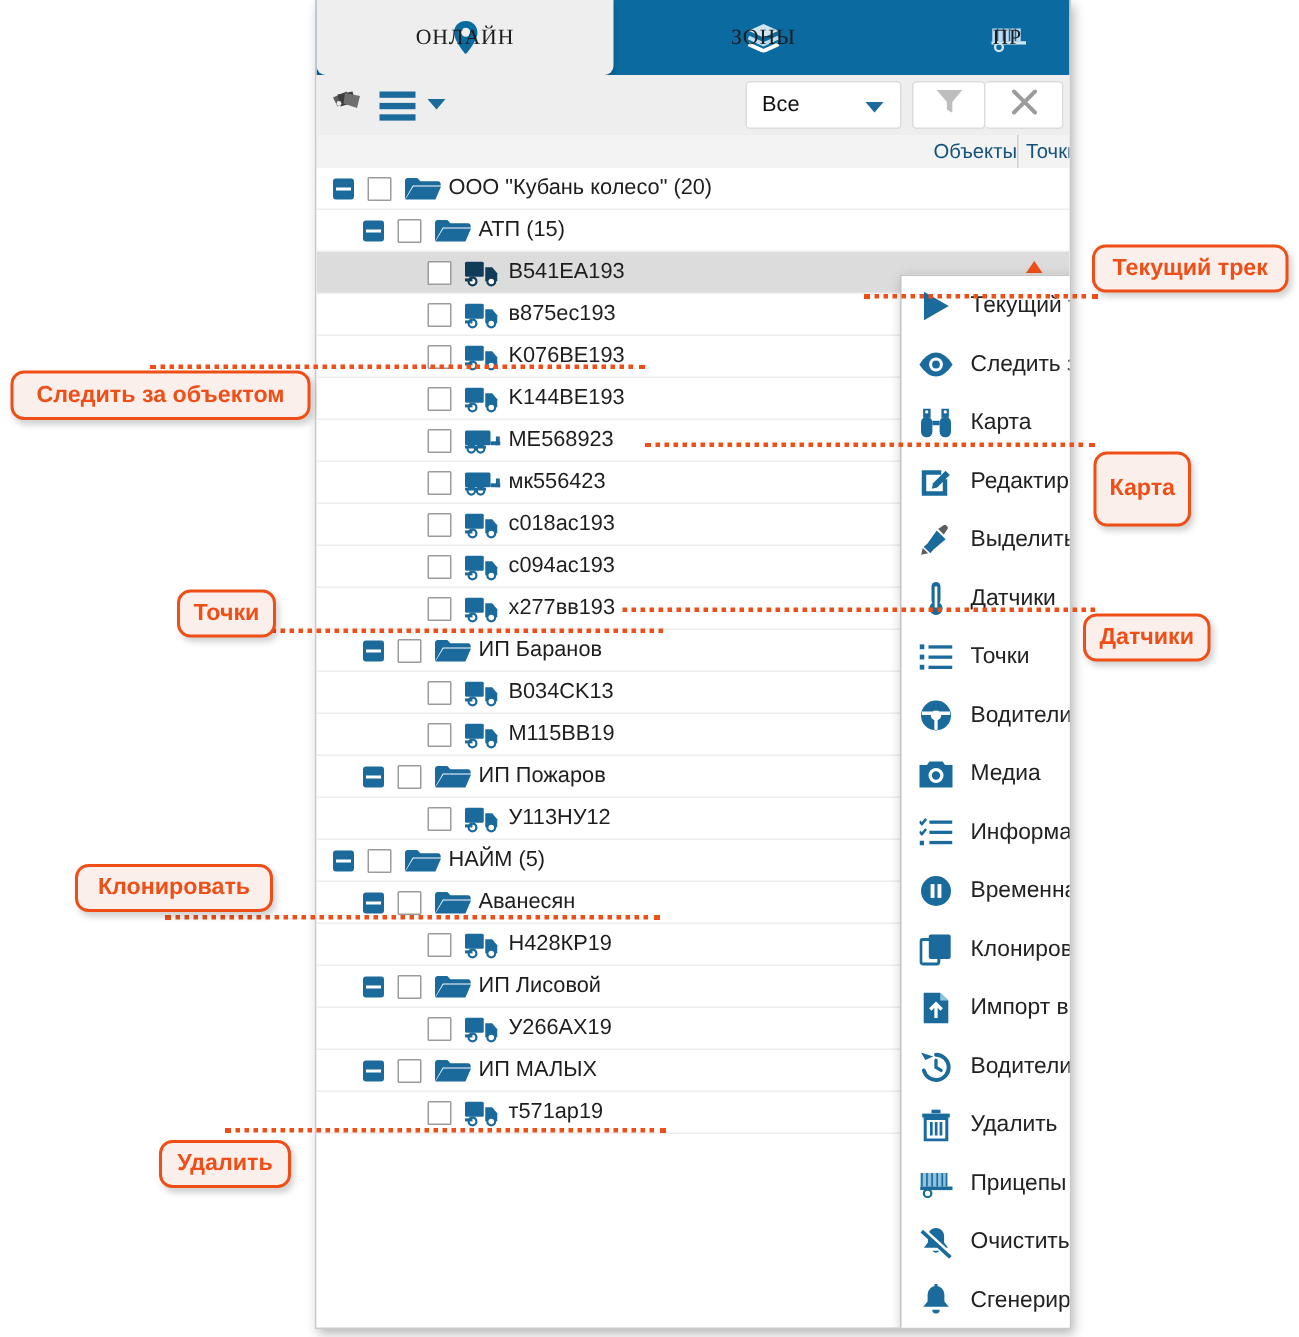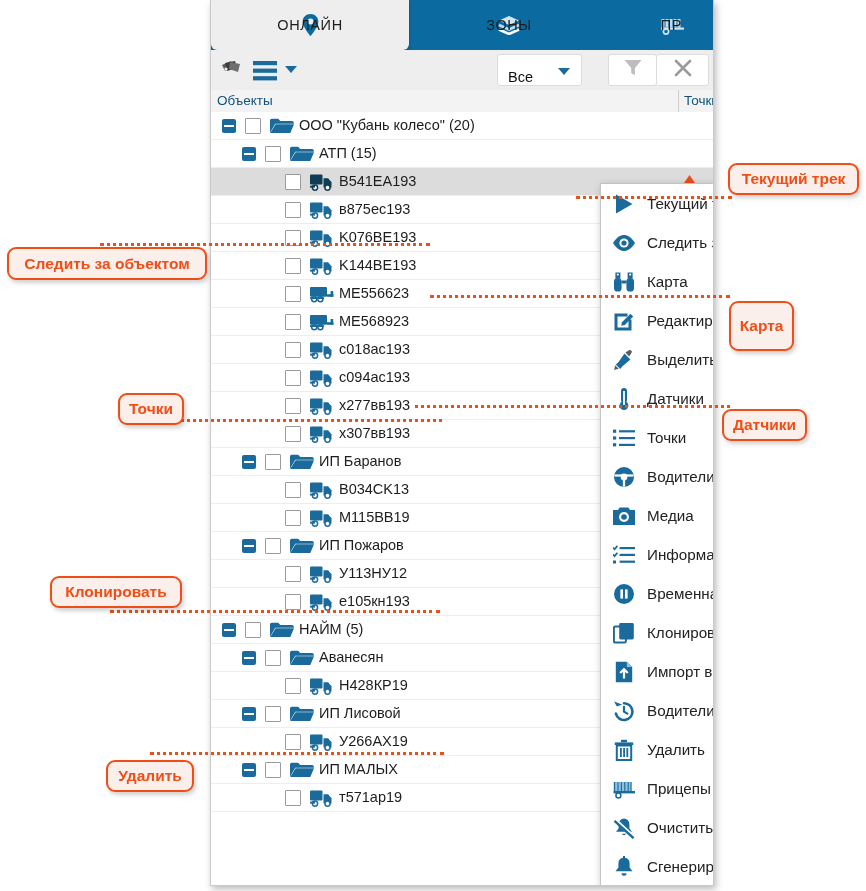--- a/index.html
+++ b/index.html
@@ -17,58 +17,58 @@
     overflow:hidden;
   }
   
   #tabbar{position:absolute;left:0;top:0;width:502px;height:50px;background:#0b6ba0;}
   .tab{
     position:absolute;top:0;height:50px;display:flex;align-items:center;
     justify-content:center;gap:9px;
     font-size:15.5px;letter-spacing:.6px;font-weight:400;
     color:#e8f2f8;cursor:pointer;box-sizing:border-box;
   }
-  .tab .tlabel{font-family:Liberation Sans, sans-serif;}
+  .tab .tlabel{font-family:Liberation Serif, serif;}
   .tab.active{
     background:#eeeeee;color:#0b6ba0;
     border-radius:0 0 6px 6px;
     box-shadow:0 2px 4px rgba(0,0,0,.20);
   }
   #tab-online{left:0px;width:198px;}
   #tab-zones{left:198px;width:200px;align-items:center;}
   #tab-trailers{left:398px;width:125px;}
   .tab svg{display:block;flex:0 0 auto;}
   
   #toolbar{position:absolute;left:0;top:50px;width:502px;height:40px;background:#eeeeee;
     border-bottom:1px solid #d6d6d6;}
   #palette-btn{position:absolute;left:7px;top:8px;width:26px;height:26px;cursor:pointer;}
   #menu-btn{position:absolute;left:41px;top:9px;width:26px;height:24px;cursor:pointer;}
   #menu-caret{position:absolute;left:74px;top:16px;width:0;height:0;
     border-left:6px solid transparent;border-right:6px solid transparent;
     border-top:7px solid #1a6b9c;cursor:pointer;}
   #filter-select{
-    position:absolute;left:286px;top:4px;width:85px;height:32px;
+    position:absolute;left:286px;top:4px;width:104px;height:32px;
     background:#ffffff;border:1px solid #dcdcdc;border-radius:3px;
-    display:flex;align-items:flex-end;cursor:pointer;box-sizing:border-box;
+    display:flex;align-items:center;cursor:pointer;box-sizing:border-box;
   }
   #filter-select .selval{font-size:14.5px;color:#111;margin-left:10px;}
   #filter-caret{position:absolute;right:11px;top:13px;width:0;height:0;
     border-left:6px solid transparent;border-right:6px solid transparent;
     border-top:7px solid #1a6b9c;}
   #funnel-btn{position:absolute;left:397px;top:4px;width:49px;height:32px;
     background:#fff;border:1px solid #dcdcdc;border-radius:3px;cursor:pointer;
     display:flex;align-items:center;justify-content:center;box-sizing:border-box;}
   #clear-btn{position:absolute;left:446px;top:4px;width:52px;height:32px;
     background:#fff;border:1px solid #dcdcdc;border-left:none;border-radius:3px;
     cursor:pointer;display:flex;align-items:center;justify-content:center;box-sizing:border-box;}
   
   #colheader{position:absolute;left:0;top:90px;width:502px;height:22px;
     background:#f3f3f3;border-bottom:1px solid #cfcfcf;}
   .colh{position:absolute;top:0;height:22px;line-height:22px;font-size:13.5px;color:#13527a;
-    box-sizing:border-box;}
+    box-sizing:border-box;text-align:right;}
   #colh-objects{left:0px;width:468px;padding-left:6px;border-right:1px solid #cfcfcf;}
   #colh-status{left:468px;width:34px;padding-left:5px;overflow:hidden;white-space:nowrap;}
   
   #tree{position:absolute;left:0;top:112px;width:502px;height:772px;background:#fff;overflow:hidden;}
   .trow{position:relative;height:28px;border-bottom:1px solid #ededed;
     display:flex;align-items:center;white-space:nowrap;box-sizing:border-box;cursor:pointer;}
   .trow.selected{background:#dcdcdc;}
   .exp{position:absolute;width:14px;height:14px;background:#1a6b9c;border-radius:2px;cursor:pointer;}
   .exp::after{content:"";position:absolute;left:2px;top:6px;width:10px;height:2px;background:#fff;}
   .cbx{position:absolute;width:16px;height:16px;border:1px solid #9b9b9b;background:#fff;
@@ -254,33 +254,33 @@
       <div class="trow d2">
         <span class="cbx"></span>
         <span class="ticon"><svg width="26" height="20" viewBox="0 0 26 20">
             <rect x="1" y="3" width="17" height="9.8" rx="1" fill="#1a6b9c"></rect>
             <rect x="18" y="10.2" width="6.5" height="2.6" fill="#1a6b9c"></rect>
             <rect x="21.6" y="7" width="2.6" height="5.8" fill="#1a6b9c"></rect>
             <circle cx="5.2" cy="15.2" r="2.5" fill="#fff" stroke="#1a6b9c" stroke-width="1.5"></circle>
             <circle cx="11.4" cy="15.2" r="2.5" fill="#fff" stroke="#1a6b9c" stroke-width="1.5"></circle>
             <rect x="1" y="13.2" width="14" height="1.8" fill="#1a6b9c"></rect>
           </svg></span>
-        <span class="tlabel">ME556623</span>
+        <span class="tlabel">ME568923</span>
       </div>
       <div class="trow d2">
         <span class="cbx"></span>
         <span class="ticon"><svg width="26" height="20" viewBox="0 0 26 20">
             <rect x="1" y="3" width="17" height="9.8" rx="1" fill="#1a6b9c"></rect>
             <rect x="18" y="10.2" width="6.5" height="2.6" fill="#1a6b9c"></rect>
             <rect x="21.6" y="7" width="2.6" height="5.8" fill="#1a6b9c"></rect>
             <circle cx="5.2" cy="15.2" r="2.5" fill="#fff" stroke="#1a6b9c" stroke-width="1.5"></circle>
             <circle cx="11.4" cy="15.2" r="2.5" fill="#fff" stroke="#1a6b9c" stroke-width="1.5"></circle>
             <rect x="1" y="13.2" width="14" height="1.8" fill="#1a6b9c"></rect>
           </svg></span>
-        <span class="tlabel">ME568923</span>
+        <span class="tlabel">мк556423</span>
       </div>
       <div class="trow d2">
         <span class="cbx"></span>
         <span class="ticon"><svg width="26" height="20" viewBox="0 0 26 20">
             <rect x="1" y="2.5" width="12.5" height="10" rx="1" fill="#1a6b9c"></rect>
             <path d="M14.5 6.2h4.6l3.4 4v5.3h-8z" fill="#1a6b9c"></path>
             <circle cx="6" cy="15.6" r="2.6" fill="#fff" stroke="#1a6b9c" stroke-width="1.5"></circle>
             <circle cx="18.5" cy="15.6" r="2.6" fill="#fff" stroke="#1a6b9c" stroke-width="1.5"></circle>
             <rect x="1" y="13.6" width="5" height="2" fill="#1a6b9c"></rect>
           </svg></span>
@@ -301,31 +301,20 @@
         <span class="cbx"></span>
         <span class="ticon"><svg width="26" height="20" viewBox="0 0 26 20">
             <rect x="1" y="2.5" width="12.5" height="10" rx="1" fill="#1a6b9c"></rect>
             <path d="M14.5 6.2h4.6l3.4 4v5.3h-8z" fill="#1a6b9c"></path>
             <circle cx="6" cy="15.6" r="2.6" fill="#fff" stroke="#1a6b9c" stroke-width="1.5"></circle>
             <circle cx="18.5" cy="15.6" r="2.6" fill="#fff" stroke="#1a6b9c" stroke-width="1.5"></circle>
             <rect x="1" y="13.6" width="5" height="2" fill="#1a6b9c"></rect>
           </svg></span>
         <span class="tlabel">х277вв193</span>
       </div>
-      <div class="trow d2">
-        <span class="cbx"></span>
-        <span class="ticon"><svg width="26" height="20" viewBox="0 0 26 20">
-            <rect x="1" y="2.5" width="12.5" height="10" rx="1" fill="#1a6b9c"></rect>
-            <path d="M14.5 6.2h4.6l3.4 4v5.3h-8z" fill="#1a6b9c"></path>
-            <circle cx="6" cy="15.6" r="2.6" fill="#fff" stroke="#1a6b9c" stroke-width="1.5"></circle>
-            <circle cx="18.5" cy="15.6" r="2.6" fill="#fff" stroke="#1a6b9c" stroke-width="1.5"></circle>
-            <rect x="1" y="13.6" width="5" height="2" fill="#1a6b9c"></rect>
-          </svg></span>
-        <span class="tlabel">х307вв193</span>
-      </div>
       <div class="trow d1">
         <span class="exp"></span>
         <span class="cbx"></span>
         <span class="ticon"><svg width="26" height="20" viewBox="0 0 26 20">
             <path d="M1 4.5c0-1 .8-1.8 1.8-1.8h6.4l2.1 2.2H23c1 0 1.8.8 1.8 1.8v1H6.2L1 16.8z" fill="#1a6b9c"></path>
             <path d="M6.6 8.3H25L21.3 17H1.2z" fill="#1a6b9c"></path>
           </svg></span>
         <span class="tlabel">ИП Баранов</span>
       </div>
       <div class="trow d2">
@@ -362,31 +351,20 @@
       <div class="trow d2">
         <span class="cbx"></span>
         <span class="ticon"><svg width="26" height="20" viewBox="0 0 26 20">
             <rect x="1" y="2.5" width="12.5" height="10" rx="1" fill="#1a6b9c"></rect>
             <path d="M14.5 6.2h4.6l3.4 4v5.3h-8z" fill="#1a6b9c"></path>
             <circle cx="6" cy="15.6" r="2.6" fill="#fff" stroke="#1a6b9c" stroke-width="1.5"></circle>
             <circle cx="18.5" cy="15.6" r="2.6" fill="#fff" stroke="#1a6b9c" stroke-width="1.5"></circle>
             <rect x="1" y="13.6" width="5" height="2" fill="#1a6b9c"></rect>
           </svg></span>
         <span class="tlabel">У113НУ12</span>
-      </div>
-      <div class="trow d2">
-        <span class="cbx"></span>
-        <span class="ticon"><svg width="26" height="20" viewBox="0 0 26 20">
-            <rect x="1" y="2.5" width="12.5" height="10" rx="1" fill="#1a6b9c"></rect>
-            <path d="M14.5 6.2h4.6l3.4 4v5.3h-8z" fill="#1a6b9c"></path>
-            <circle cx="6" cy="15.6" r="2.6" fill="#fff" stroke="#1a6b9c" stroke-width="1.5"></circle>
-            <circle cx="18.5" cy="15.6" r="2.6" fill="#fff" stroke="#1a6b9c" stroke-width="1.5"></circle>
-            <rect x="1" y="13.6" width="5" height="2" fill="#1a6b9c"></rect>
-          </svg></span>
-        <span class="tlabel">е105кн193</span>
       </div>
       <div class="trow d0">
         <span class="exp"></span>
         <span class="cbx"></span>
         <span class="ticon"><svg width="26" height="20" viewBox="0 0 26 20">
             <path d="M1 4.5c0-1 .8-1.8 1.8-1.8h6.4l2.1 2.2H23c1 0 1.8.8 1.8 1.8v1H6.2L1 16.8z" fill="#1a6b9c"></path>
             <path d="M6.6 8.3H25L21.3 17H1.2z" fill="#1a6b9c"></path>
           </svg></span>
         <span class="tlabel">НАЙМ (5)</span>
       </div>

